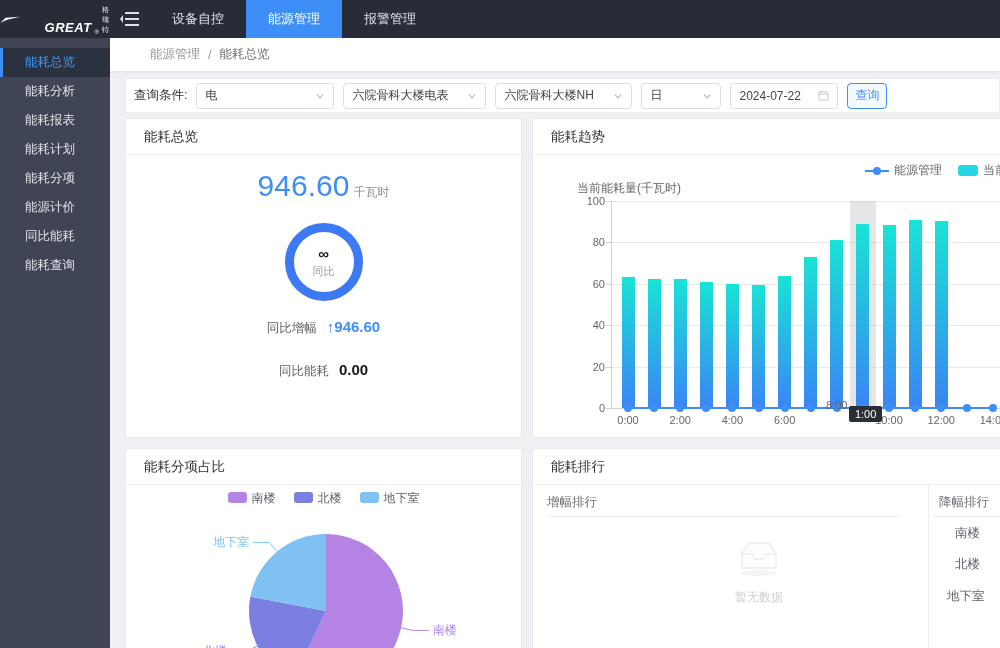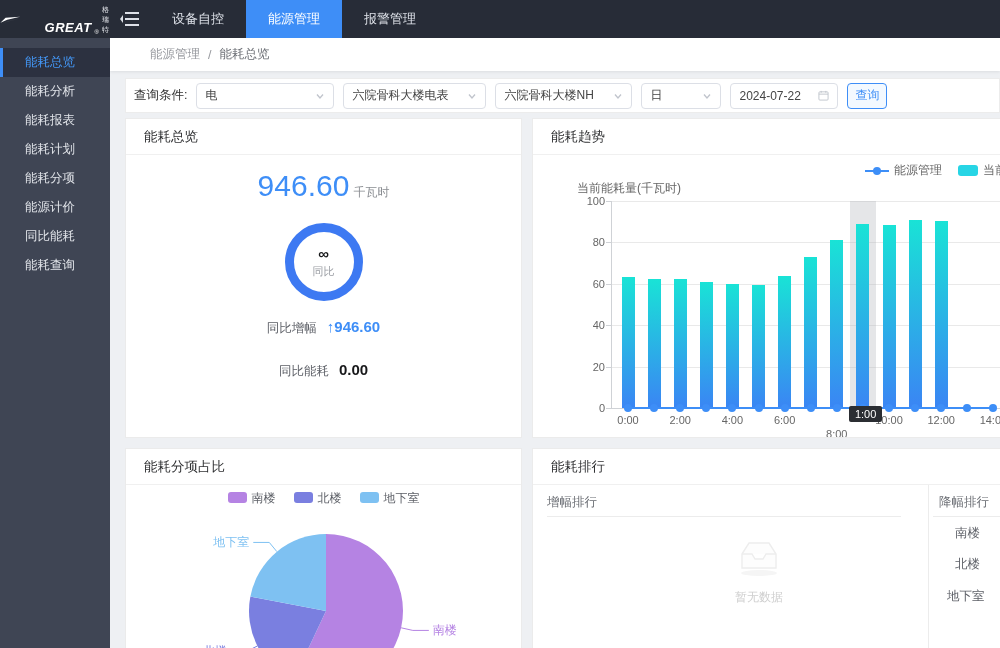--- a/index.html
+++ b/index.html
@@ -285,21 +285,21 @@
           <div class="dot" style="left:325.9px; top:249px"></div>
           <div class="dot" style="left:352px; top:249px"></div>
           <div class="dot" style="left:378.1px; top:249px"></div>
           <div class="dot" style="left:404.20000000000005px; top:249px"></div>
           <div class="dot" style="left:430.3px; top:249px"></div>
           <div class="dot" style="left:456.40000000000003px; top:249px"></div>
           <div class="x-lab" style="left:75px; top:259px">0:00</div>
           <div class="x-lab" style="left:127.19999999999999px; top:259px">2:00</div>
           <div class="x-lab" style="left:179.4px; top:259px">4:00</div>
           <div class="x-lab" style="left:231.60000000000002px; top:259px">6:00</div>
-          <div class="x-lab" style="left:283.8px; top:273px">8:00</div>
+          <div class="x-lab" style="left:283.8px; top:244px">8:00</div>
           <div class="x-lab" style="left:336px; top:259px">10:00</div>
           <div class="x-lab" style="left:388.20000000000005px; top:259px">12:00</div>
           <div class="x-lab" style="left:440.40000000000003px; top:259px">14:00</div>
           <div class="pointer-tip" style="left:315.9px; top:251px">1:00</div>
         </div>
     </div>
   </div>
 
   <div class="card card-pie">
     <div class="card-header">能耗分项占比</div>

